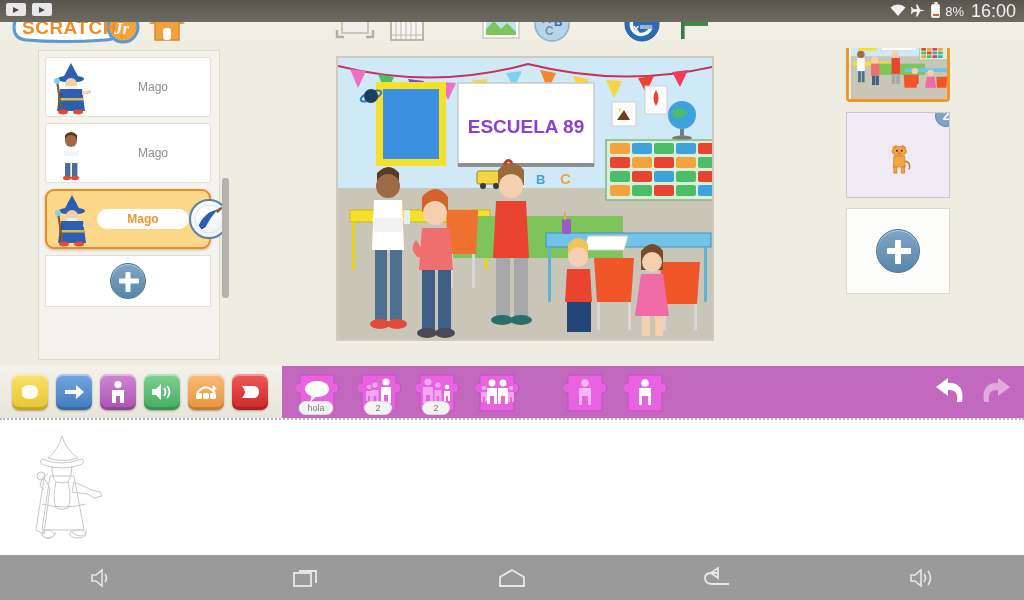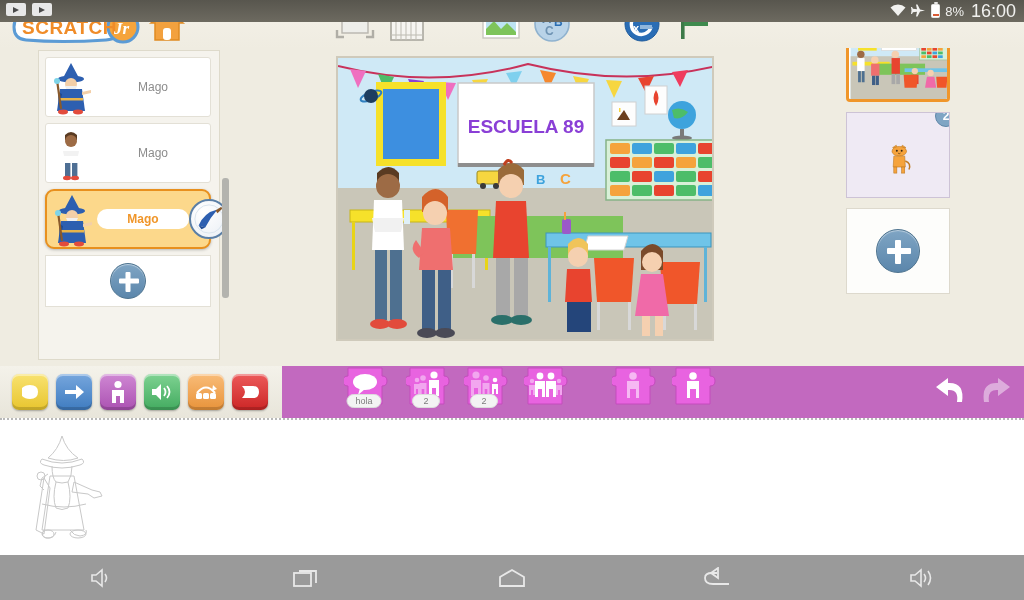--- a/index.html
+++ b/index.html
@@ -145,21 +145,21 @@
     background: linear-gradient(#f4f2ea, #e8e5da);
     display: flex; align-items: center; gap: 8px; padding-left: 12px;
   }
   .cat-btn {
     width: 36px; height: 36px; border-radius: 7px; cursor: pointer;
     display: flex; align-items: center; justify-content: center;
     box-shadow: inset 0 -3px 0 rgba(0,0,0,.16), inset 0 2px 0 rgba(255,255,255,.4), 0 1px 2px rgba(0,0,0,.3);
   }
   #blocks-strip {
     position: absolute; left: 282px; top: 0; width: 742px; height: 52px;
-    background: #c269bf; display: flex; align-items: flex-start; padding-left: 48px;
+    background: #c269bf; display: flex; align-items: center;
   }
   .block {
     position: relative; width: 40px; height: 38px; margin-left: 12px; cursor: pointer;
   }
   .block .label {
     position: absolute; left: 50%; transform: translateX(-50%); bottom: -4px;
     background: #f3f3f3; border-radius: 7px; padding: 1px 8px;
     font-size: 9px; color: #7d7d7d; min-width: 28px; text-align: center;
     border: 1px solid #dcdcdc; z-index: 3; white-space: nowrap;
   }

